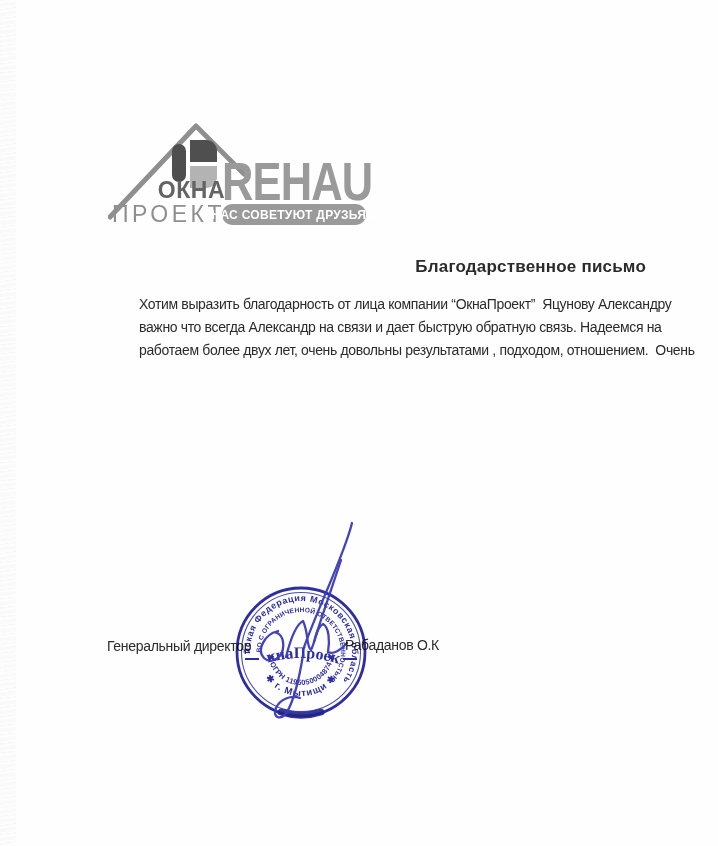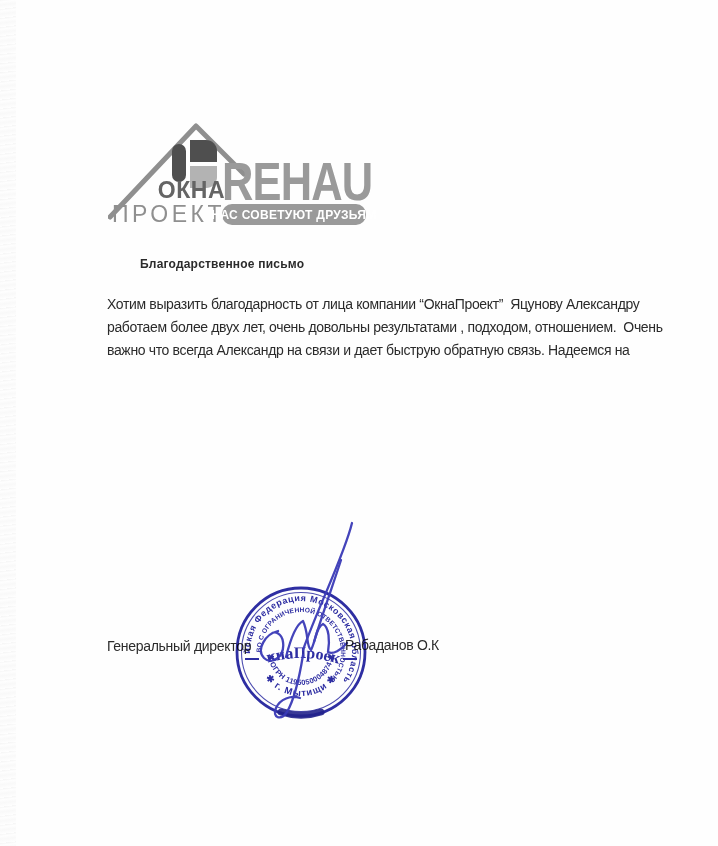--- a/index.html
+++ b/index.html
@@ -37,39 +37,40 @@
     top: 116px;
     width: 270px;
     height: 115px;
   }
 
   .title {
     position: absolute;
     left: 140px;
     top: 257px;
     width: 506px;
-    text-align: left;
-    font-size: 12px;
+    text-align: right;
+    font-size: 17px;
     font-weight: bold;
     letter-spacing: 0.2px;
     color: #2b2b2b;
   }
 
   .body-text {
     position: absolute;
     left: 107px;
     top: 293px;
     width: 560px;
   }
   .body-line {
     white-space: pre;
     font-size: 14px;
     letter-spacing: -0.35px;
     line-height: 23.2px;
     color: #2b2b2b;
+    margin-left: 32px;
   }
 
   .sig-role {
     position: absolute;
     left: 107px;
     top: 638px;
     font-size: 14px;
     letter-spacing: -0.3px;
     color: #2b2b2b;
   }
@@ -122,22 +123,22 @@
         <rect x="114" y="88" width="144" height="21" rx="10" fill="#9a9a9a"></rect>
         <text x="186" y="103" text-anchor="middle" font-family="Liberation Sans, sans-serif" font-size="12" font-weight="bold" fill="#ffffff" letter-spacing="0.3">НАС СОВЕТУЮТ ДРУЗЬЯМ</text>
       </g>
     </svg>
   </div>
 
   <div class="title">Благодарственное письмо</div>
 
   <div class="body-text">
     <div class="body-line">Хотим выразить благодарность от лица компании “ОкнаПроект”  Яцунову Александру</div>
+    <div class="body-line">важно что всегда Александр на связи и дает быструю обратную связь. Надеемся на</div>
     <div class="body-line">работаем более двух лет, очень довольны результатами , подходом, отношением.  Очень</div>
-    <div class="body-line">важно что всегда Александр на связи и дает быструю обратную связь. Надеемся на</div>
   </div>
 
   <div class="sig-role">Генеральный директор</div>
   <div class="sig-name">Рабаданов О.К</div>
 
   <div class="stamp-wrap">
     <svg width="160" height="220" viewBox="0 0 160 220">
       <defs>
         <path id="outerTopArc" d="M 25 134 A 51 51 0 1 1 127 134 A 51 51 0 1 1 25 134"></path>
         <path id="outerBotArc" d="M 32 134 A 44 44 0 1 0 120 134 A 44 44 0 1 0 32 134"></path>

